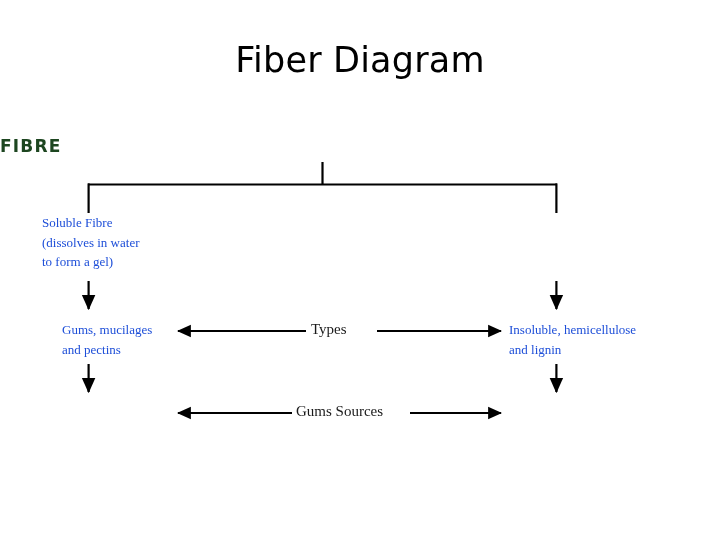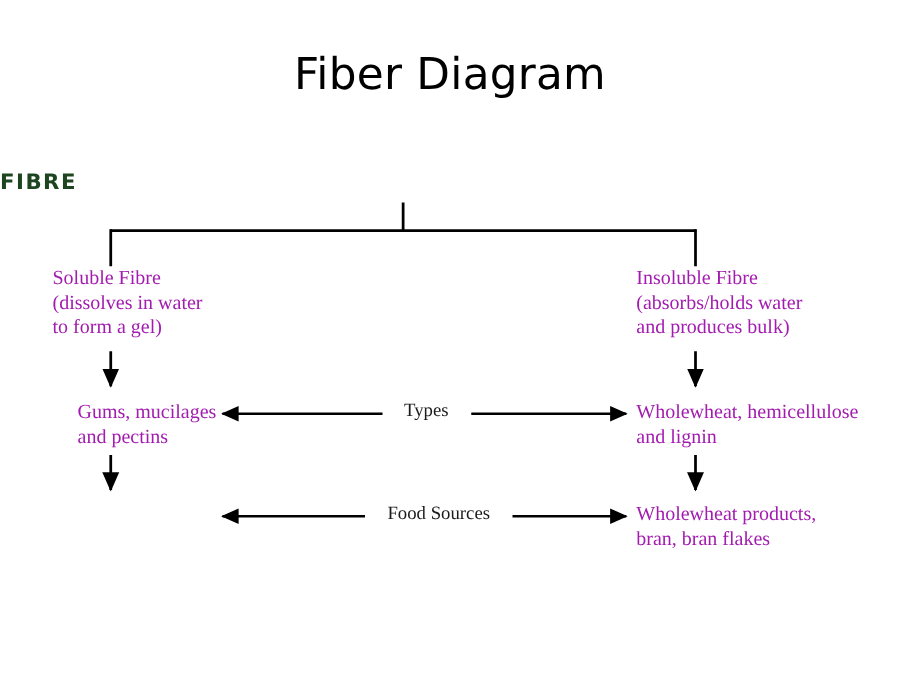--- a/index.html
+++ b/index.html
@@ -52,35 +52,34 @@
     top: 0;
     width: 720px;
     height: 540px;
     pointer-events: none;
   }
 
   
   .node {
     position: absolute;
     font-family: "Liberation Serif", "DejaVu Serif", serif;
-    font-size: 16px;
-    color: #a21caf;
+    font-size: 13px;
+    color: #1d4ed8;
     line-height: 19.5px;
     white-space: pre;
   }
   .node.left  { left: 42px;  text-align: left; }
   .node.right { left: 509px; text-align: left; }
 
   .mid-label {
     position: absolute;
     font-family: "Liberation Serif", "DejaVu Serif", serif;
     font-size: 15px;
     color: #1a1a1a;
     line-height: 19px;
-    text-align: center;
     white-space: nowrap;
   }
 
   #n-sol      { top: 213px; }
   #n-insol    { top: 213px; }
   #n-gums     { top: 320px; margin-left: 20px; }
   #n-cell     { top: 320px; }
   #n-fruits   { top: 402px; }
   #n-whole    { top: 402px; }
 
@@ -129,27 +128,22 @@
   </svg>
 
   <div class="node left" id="n-sol">Soluble Fibre
 (dissolves in water
 to form a gel)</div>
 
   <div class="node left" id="n-gums">Gums, mucilages
 and pectins</div>
 
 
-  <div class="node right" id="n-insol">Insoluble Fibre
-(absorbs/holds water
-and produces bulk)</div>
 
-  <div class="node right" id="n-cell">Wholewheat, hemicellulose
+  <div class="node right" id="n-cell">Insoluble, hemicellulose
 and lignin</div>
 
-  <div class="node right" id="n-whole">Wholewheat products,
-bran, bran flakes</div>
 
   <div class="mid-label" id="lbl-types">Types</div>
 
-  <div class="mid-label" id="lbl-food">Food Sources</div>
+  <div class="mid-label" id="lbl-food">Gums Sources</div>
 
 </div>
 
 </body></html>

